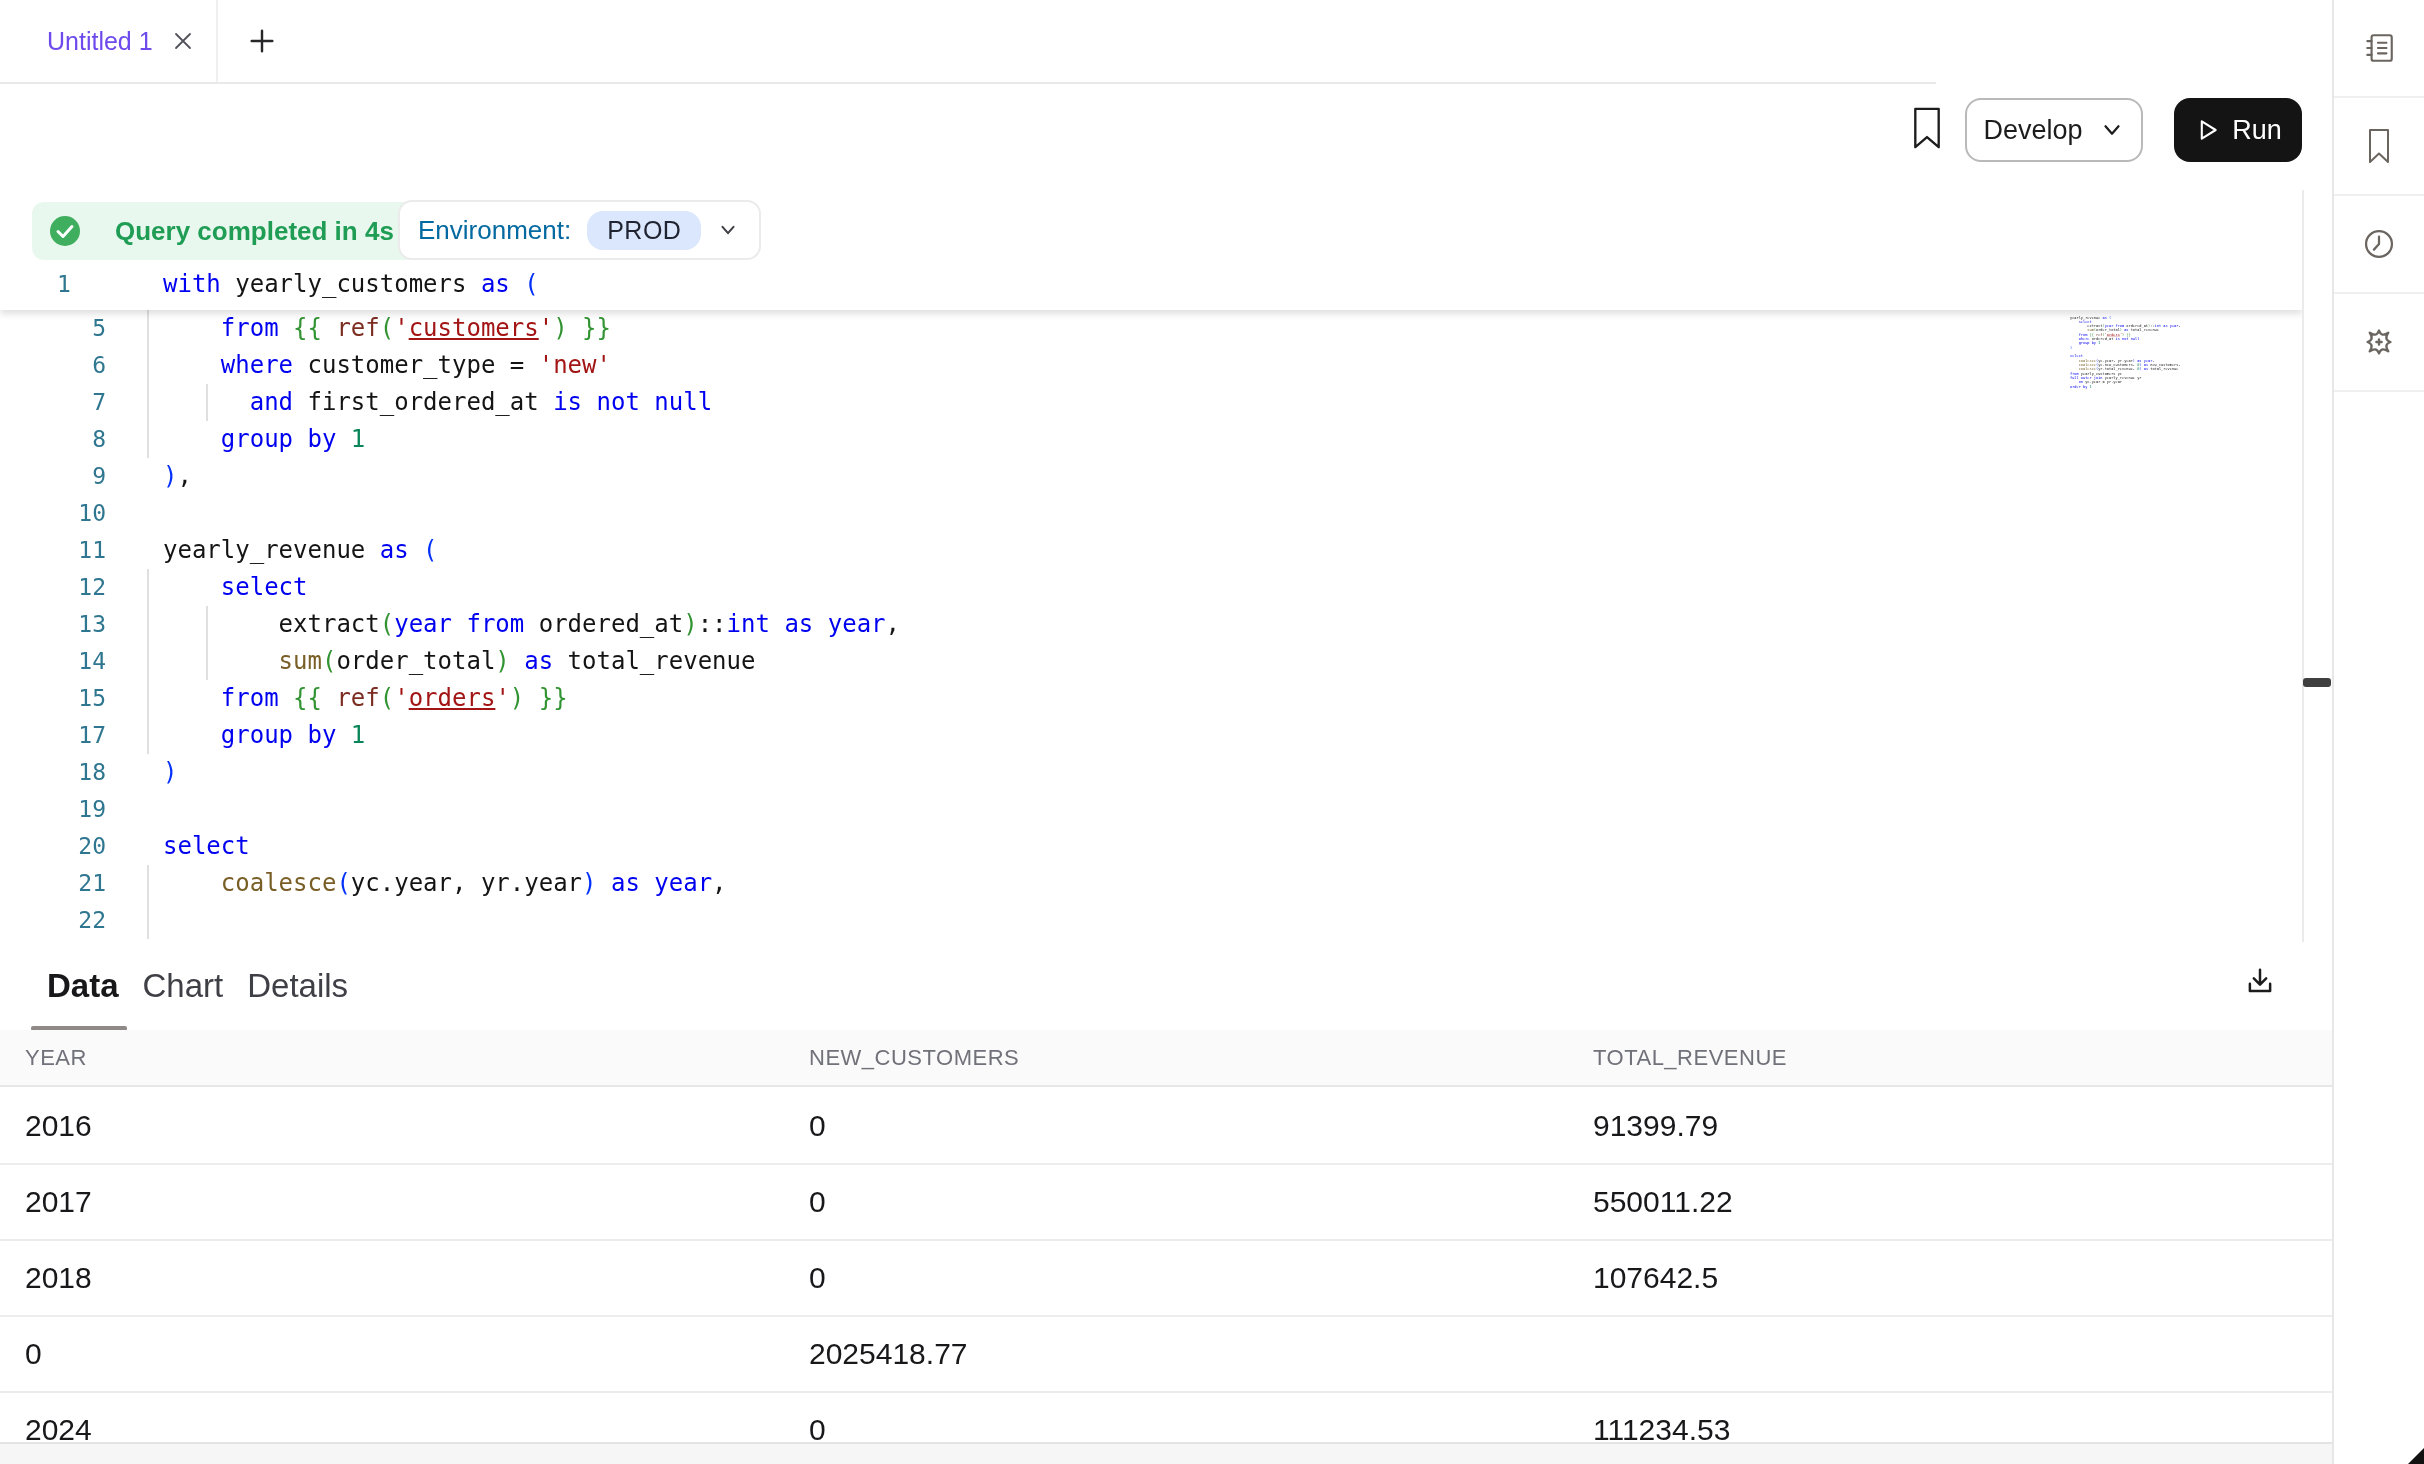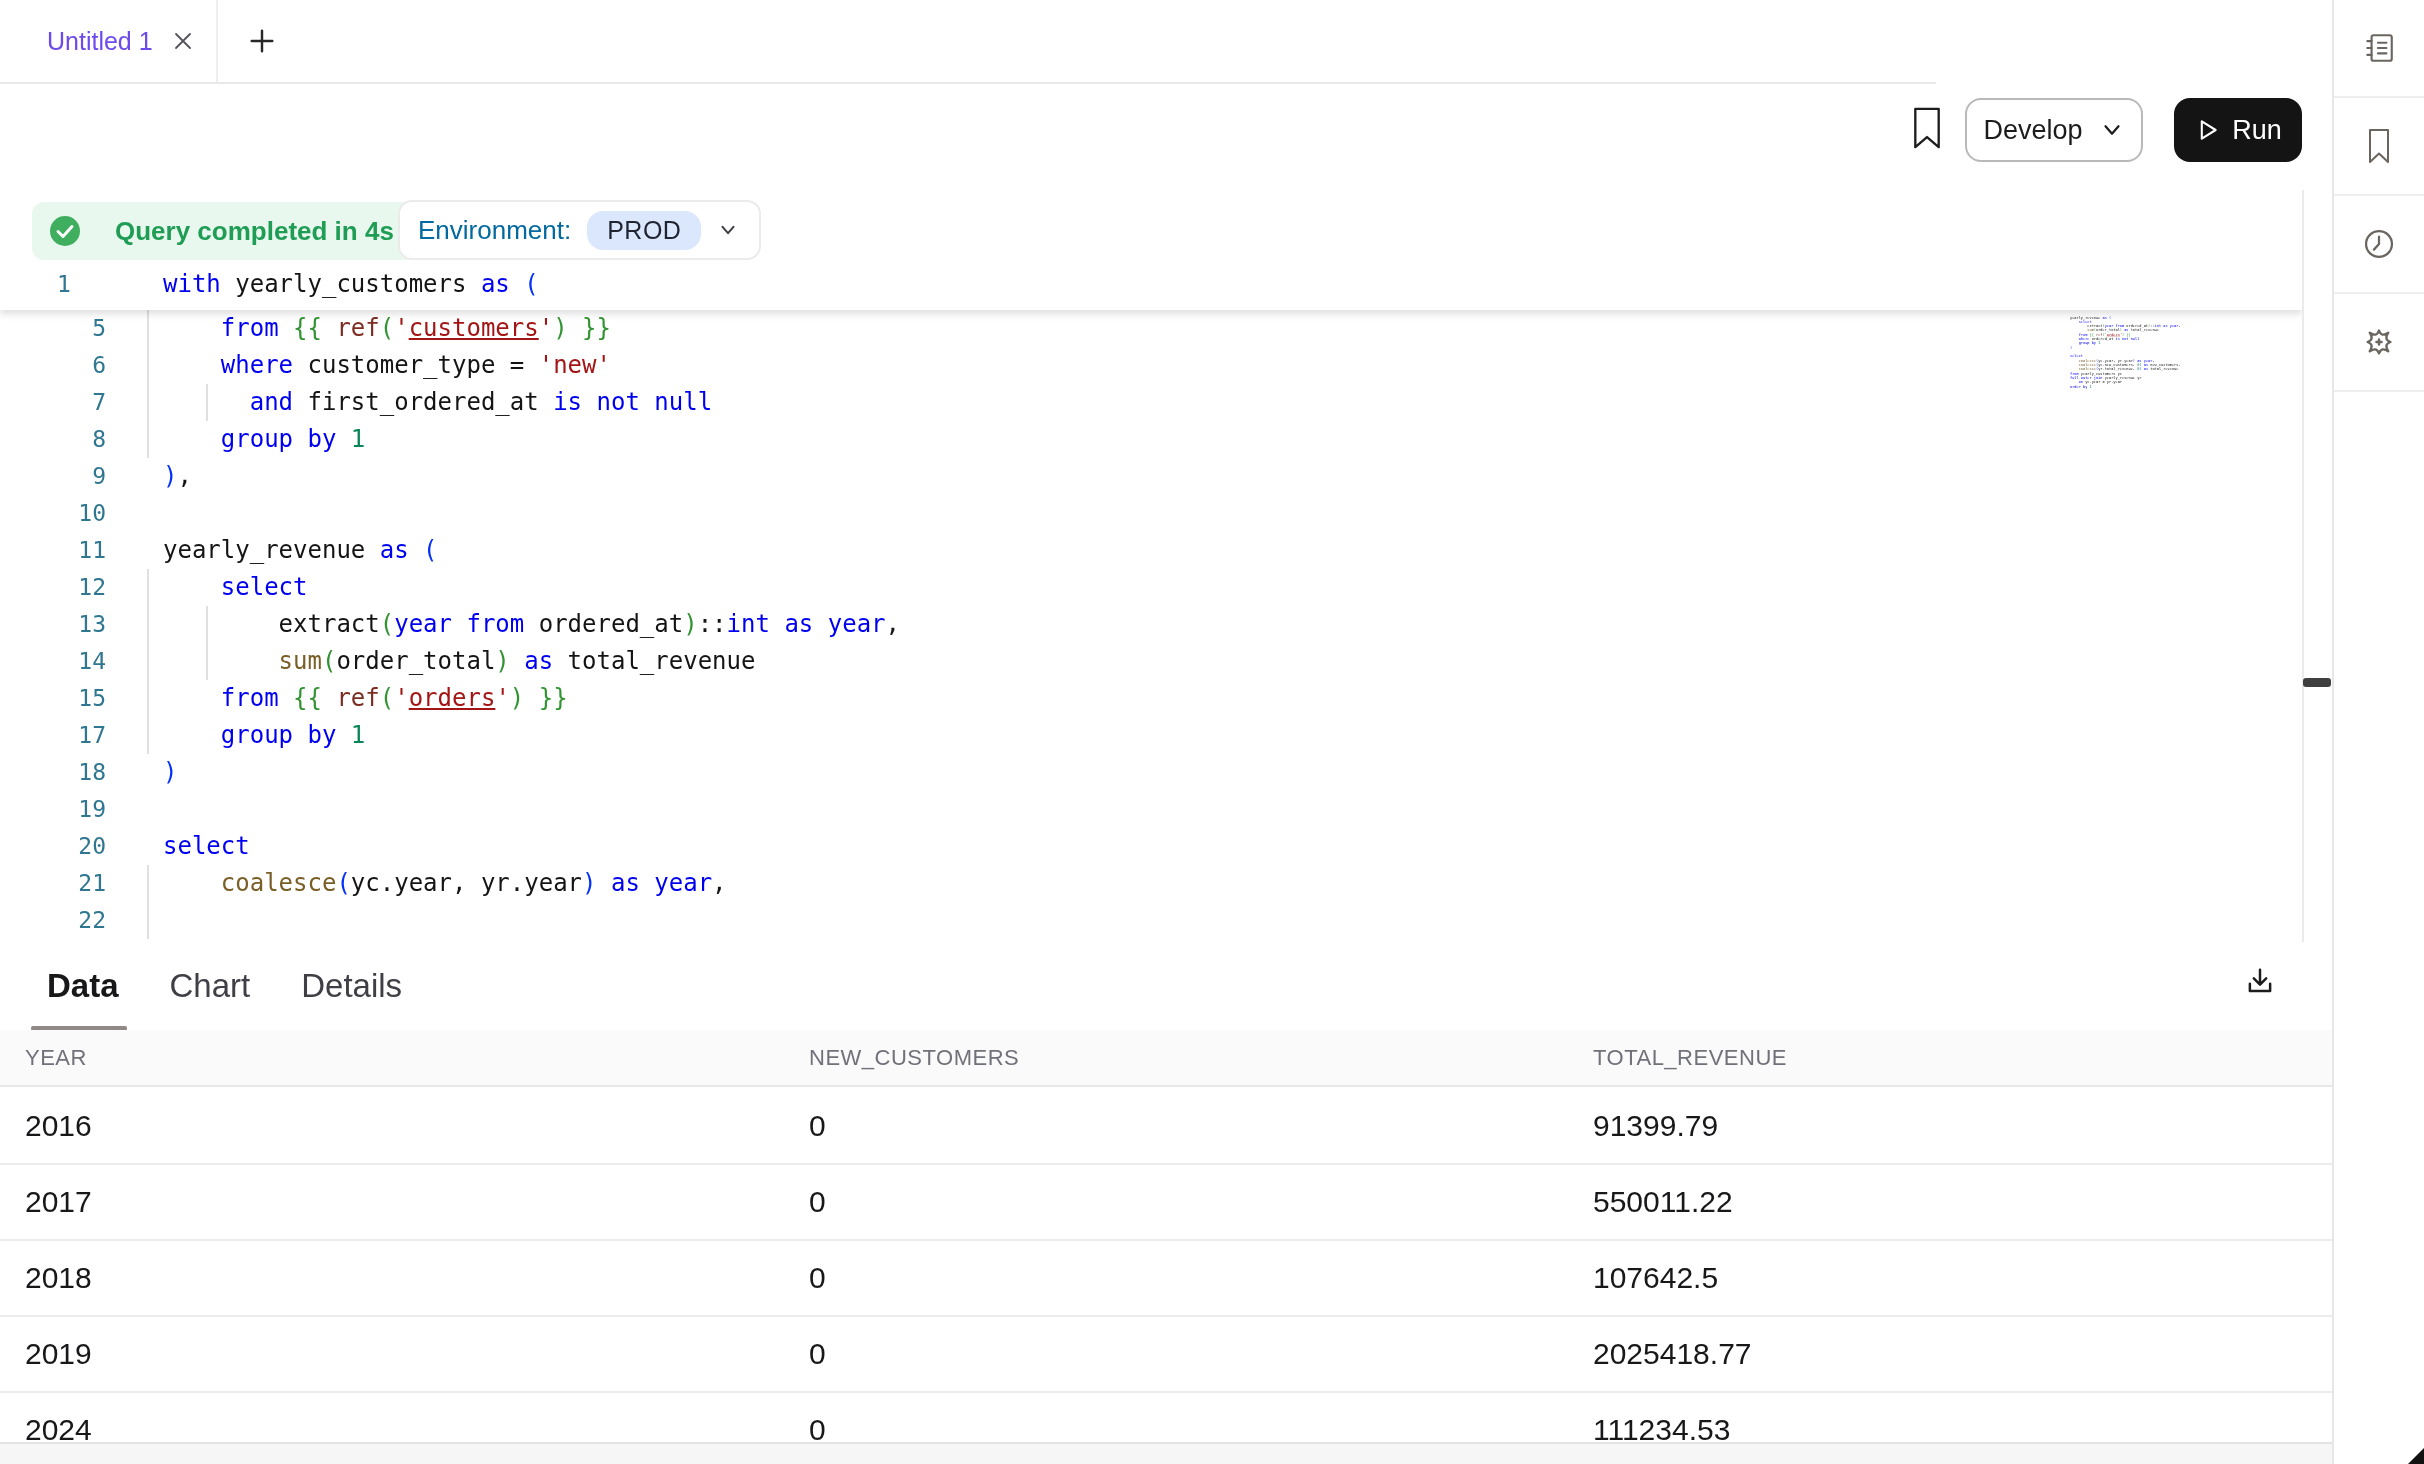--- a/index.html
+++ b/index.html
@@ -44,21 +44,21 @@
   .tk-r{color:#7c2d21;} .tk-p{color:#141414;}
   
   .minimap{position:absolute;left:2070px;top:10px;width:220px;height:560px;overflow:hidden;}
   .minimap-inner{transform:scale(0.30);transform-origin:0 0;width:720px;}
   .mm-line{height:14.4px;line-height:14.4px;font-family:"DejaVu Sans Mono","Liberation Mono",monospace;font-size:12px;white-space:pre;}
   
   .splitter{position:absolute;left:2302px;top:190px;width:30px;height:752px;background:#fff;border-left:2px solid #ebebeb;box-sizing:border-box;}
   .grip{position:absolute;left:2303px;top:678px;width:28px;height:9px;background:#3f3f3f;border-radius:3px;cursor:col-resize;}
   
   .panel{position:absolute;left:0;top:942px;width:2332px;height:522px;background:#fff;}
-  .panel-tabs{position:absolute;left:47px;top:0;height:88px;display:flex;align-items:center;gap:51px;}
+  .panel-tabs{position:absolute;left:47px;top:0;height:88px;display:flex;align-items:center;gap:24px;}
   .ptab{font-size:33px;color:#3f3f46;cursor:pointer;}
   .ptab.active{color:#18181b;font-weight:600;}
   .ptab-underline{position:absolute;left:31px;top:84px;width:96px;height:5px;background:#8f8a87;border-radius:2px;}
   .download{position:absolute;left:2236px;top:16px;width:48px;height:48px;display:flex;align-items:center;justify-content:center;cursor:pointer;}
   .thead{position:absolute;left:0;top:88px;width:2332px;height:57px;background:#fafafa;border-bottom:2px solid #e7e7e7;display:grid;grid-template-columns:784px 784px auto;align-items:center;padding-left:25px;box-sizing:border-box;}
   .th{font-size:22px;color:#71717a;letter-spacing:.5px;}
   .tbody{position:absolute;left:0;top:147px;width:2332px;}
   .trow{height:76px;border-bottom:2px solid #ececec;display:grid;grid-template-columns:784px 784px auto;align-items:center;padding-left:25px;box-sizing:border-box;background:#fff;}
   .td{font-size:30px;color:#18181b;}
   .hscroll{position:absolute;left:0;top:1442px;width:2332px;height:22px;background:#f6f6f6;border-top:2px solid #e3e3e3;box-sizing:border-box;z-index:6;}
@@ -209,21 +209,20 @@
         <div class="td">2017</div>
         <div class="td">0</div>
         <div class="td">550011.22</div>
       </div>
       <div class="trow">
         <div class="td">2018</div>
         <div class="td">0</div>
         <div class="td">107642.5</div>
       </div>
       <div class="trow">
-        <div class="td">2019</div>
         <div class="td">0</div>
         <div class="td">2025418.77</div>
       </div>
       <div class="trow">
         <div class="td">2024</div>
         <div class="td">0</div>
         <div class="td">111234.53</div>
       </div>
     </div>
 </div>

